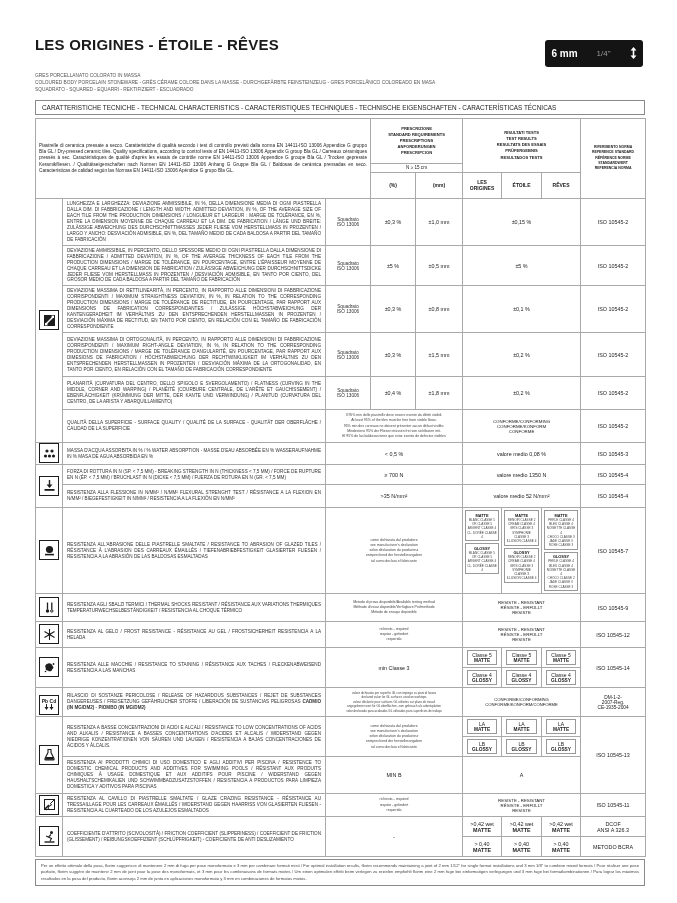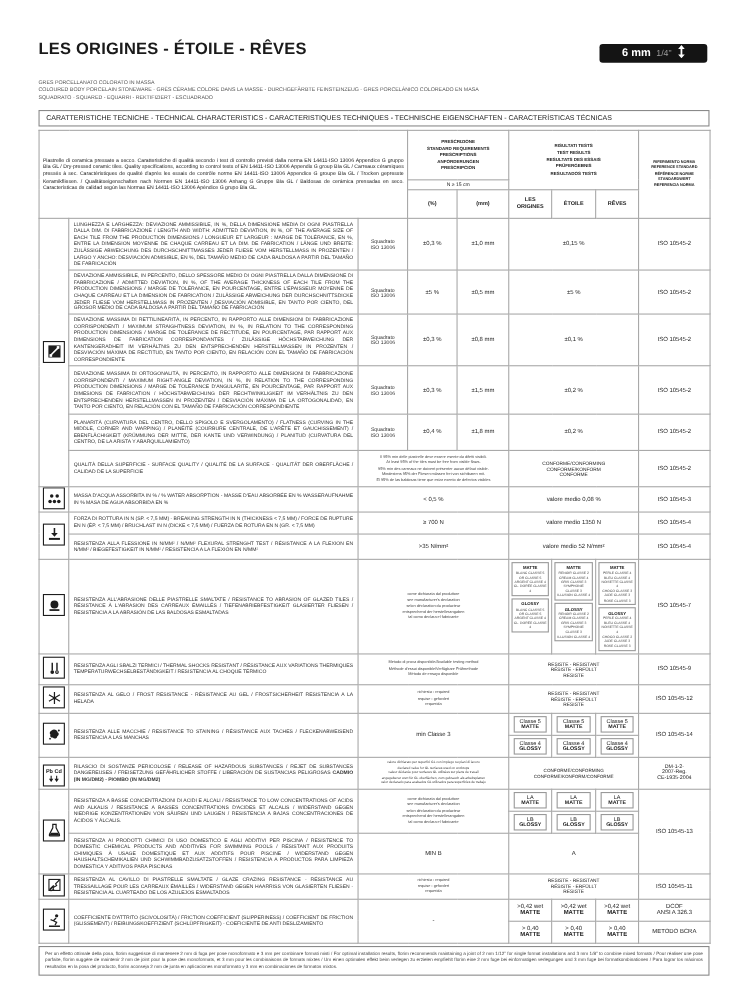--- a/index.html
+++ b/index.html
@@ -2,22 +2,22 @@
 <html><head>
 <meta charset="utf-8">
 <style>
   html,body{margin:0;padding:0;}
   body{width:677px;height:903px;background:#fff;color:#1a1a1a;
        font-family:"Liberation Sans",sans-serif;position:relative;overflow:hidden;}
   .page{padding:36px 32px 0 35px;}
   
   .title{font-size:15px;font-weight:bold;letter-spacing:.2px;margin:0 0 20px 0;}
   .sub{font-size:4.8px;color:#555;line-height:1.45;}
-  .badge{position:absolute;right:34px;top:40px;width:98px;height:17px;background:#141414;
-         border-radius:3px;display:flex;align-items:center;justify-content:center;gap:5px;}
+  .badge{position:absolute;right:34px;top:40px;width:98px;height:27px;background:#141414;
+         border-radius:3px;display:flex;align-items:center;justify-content:center;gap:19px;}
   .badge .mm{color:#fff;font-weight:bold;font-size:10px;}
   .badge .inch{color:#9a9a9a;font-size:8px;}
   .band{margin-top:6px;border:1px solid #8a8a8a;padding:3px 6px;font-size:6.4px;color:#222;}
   
   table{border-collapse:collapse;table-layout:fixed;width:610px;margin-top:3px;}
   td,th{border:1px solid #a9a9a9;padding:1px 3px;vertical-align:middle;overflow:hidden;}
   .pre{white-space:pre-line;}
   .intro{font-size:4.7px;line-height:1.35;text-align:justify;color:#222;vertical-align:middle;}
   .colhead{font-size:4.1px;font-weight:bold;text-align:center;line-height:1.5;}
   .nbar{font-size:4.6px;text-align:center;padding:0;}

